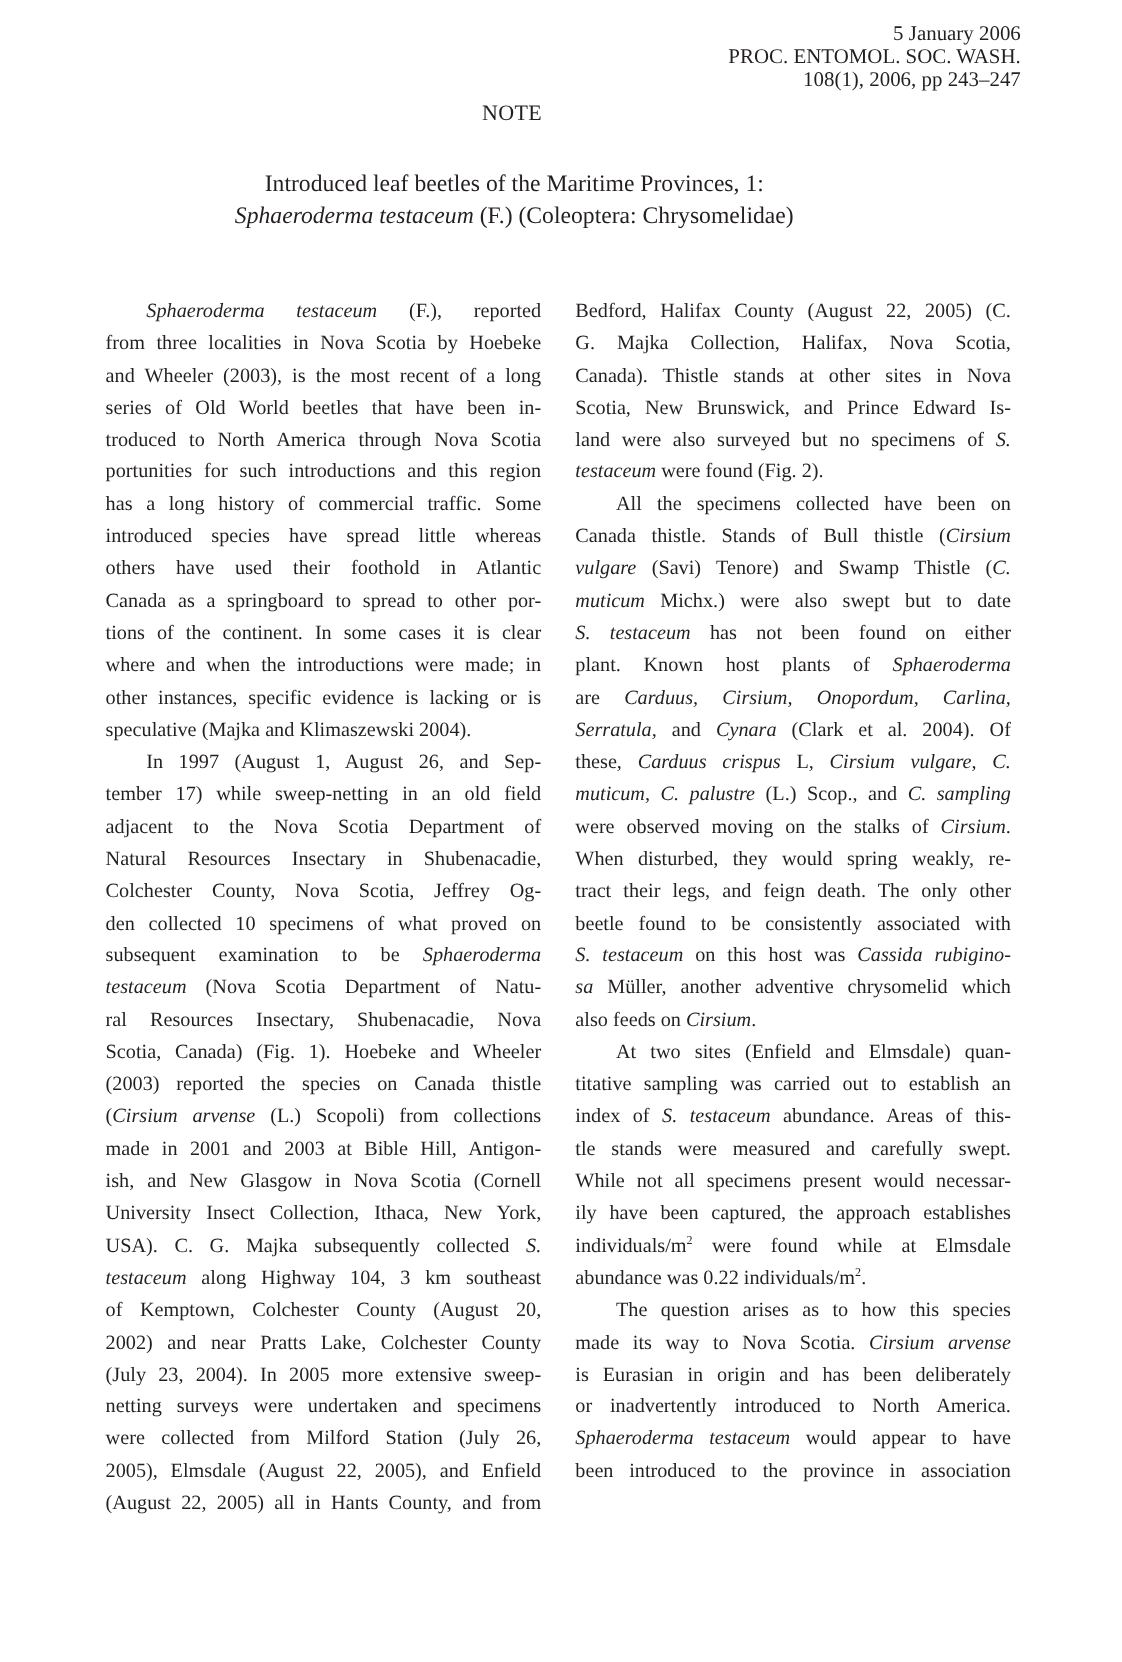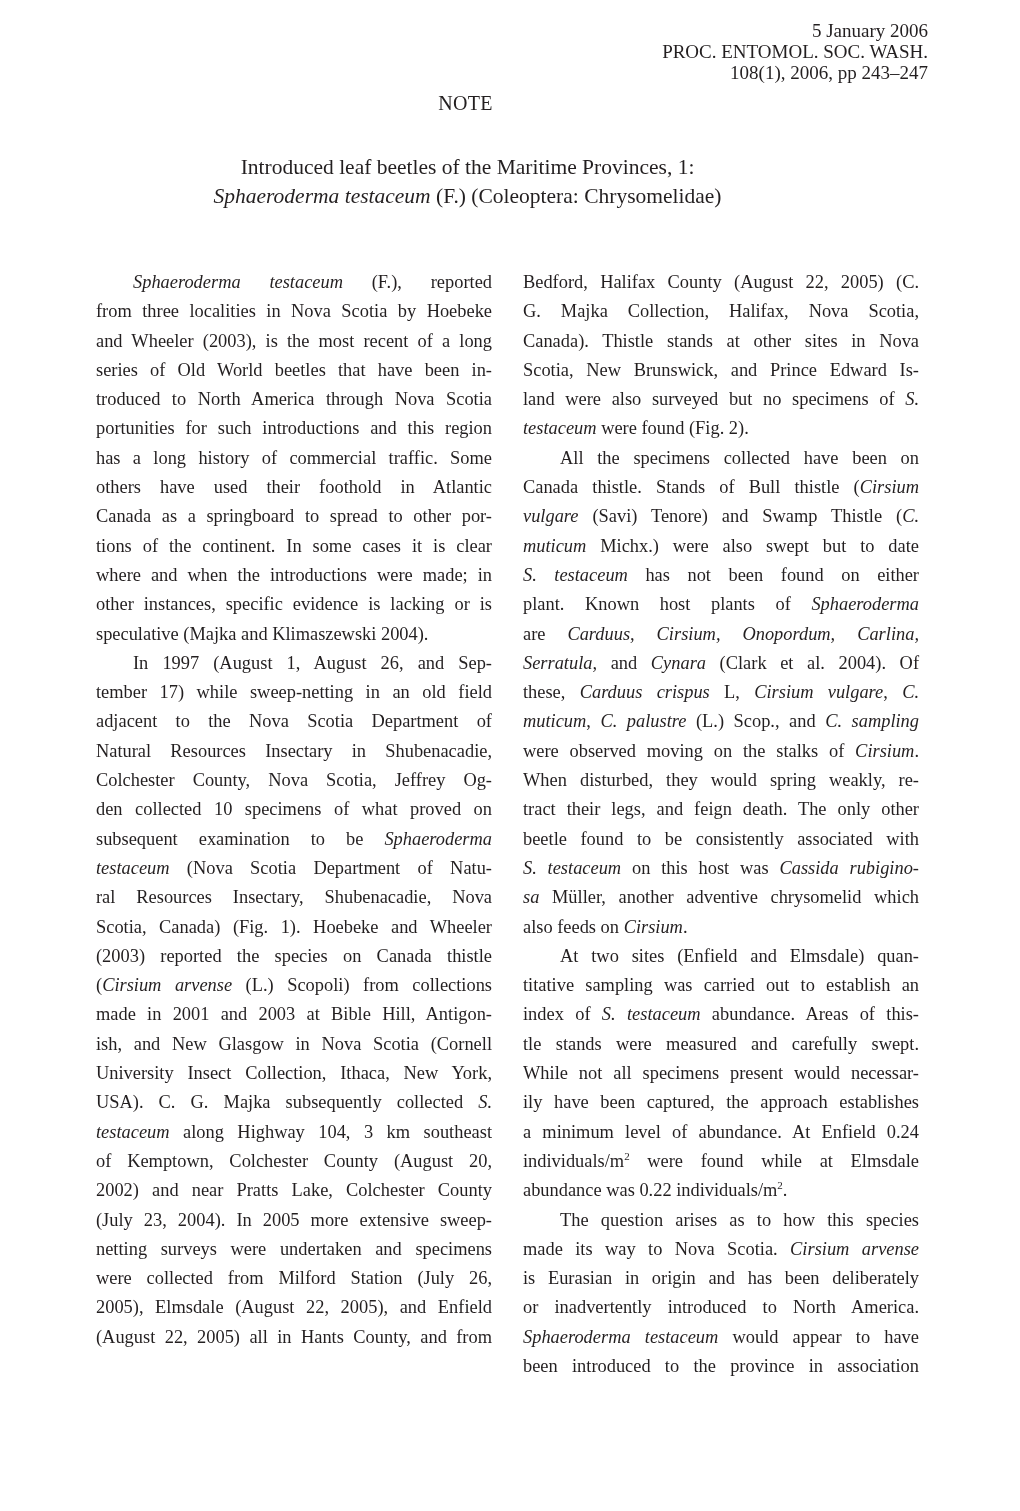--- a/index.html
+++ b/index.html
@@ -52,20 +52,21 @@
 </div>
 
 <div class="col col-left">
     <div class="line indent"><i>Sphaeroderma testaceum</i><span> (F.), reported</span></div>
     <div class="line"><span>from three localities in Nova Scotia by Hoebeke</span></div>
     <div class="line"><span>and Wheeler (2003), is the most recent of a long</span></div>
     <div class="line"><span>series of Old World beetles that have been in-</span></div>
     <div class="line"><span>troduced to North America through Nova Scotia</span></div>
     <div class="line"><span>portunities for such introductions and this region</span></div>
     <div class="line"><span>has a long history of commercial traffic. Some</span></div>
+    <div class="line"><span>introduced species have spread little whereas</span></div>
     <div class="line"><span>others have used their foothold in Atlantic</span></div>
     <div class="line"><span>Canada as a springboard to spread to other por-</span></div>
     <div class="line"><span>tions of the continent. In some cases it is clear</span></div>
     <div class="line"><span>where and when the introductions were made; in</span></div>
     <div class="line"><span>other instances, specific evidence is lacking or is</span></div>
     <div class="line last"><span>speculative (Majka and Klimaszewski 2004).</span></div>
     <div class="line indent"><span>In 1997 (August 1, August 26, and Sep-</span></div>
     <div class="line"><span>tember 17) while sweep-netting in an old field</span></div>
     <div class="line"><span>adjacent to the Nova Scotia Department of</span></div>
     <div class="line"><span>Natural Resources Insectary in Shubenacadie,</span></div>
@@ -113,21 +114,20 @@
     <div class="line"><span>beetle found to be consistently associated with</span></div>
     <div class="line"><i>S. testaceum</i><span> on this host was </span><i>Cassida rubigino-</i></div>
     <div class="line"><i>sa</i><span> Müller, another adventive chrysomelid which</span></div>
     <div class="line last"><span>also feeds on </span><i>Cirsium</i><span>.</span></div>
     <div class="line indent"><span>At two sites (Enfield and Elmsdale) quan-</span></div>
     <div class="line"><span>titative sampling was carried out to establish an</span></div>
     <div class="line"><span>index of </span><i>S. testaceum</i><span> abundance. Areas of this-</span></div>
     <div class="line"><span>tle stands were measured and carefully swept.</span></div>
     <div class="line"><span>While not all specimens present would necessar-</span></div>
     <div class="line"><span>ily have been captured, the approach establishes</span></div>
-    <div class="line"><span>a minimum level of abundance. At Enfield 0.24</span></div>
     <div class="line"><span>individuals/m</span><sup>2</sup><span> were found while at Elmsdale</span></div>
     <div class="line last"><span>abundance was 0.22 individuals/m</span><sup>2</sup><span>.</span></div>
     <div class="line indent"><span>The question arises as to how this species</span></div>
     <div class="line"><span>made its way to Nova Scotia. </span><i>Cirsium arvense</i></div>
     <div class="line"><span>is Eurasian in origin and has been deliberately</span></div>
     <div class="line"><span>or inadvertently introduced to North America.</span></div>
     <div class="line"><i>Sphaeroderma testaceum</i><span> would appear to have</span></div>
     <div class="line"><span>been introduced to the province in association</span></div>
   </div>
 

